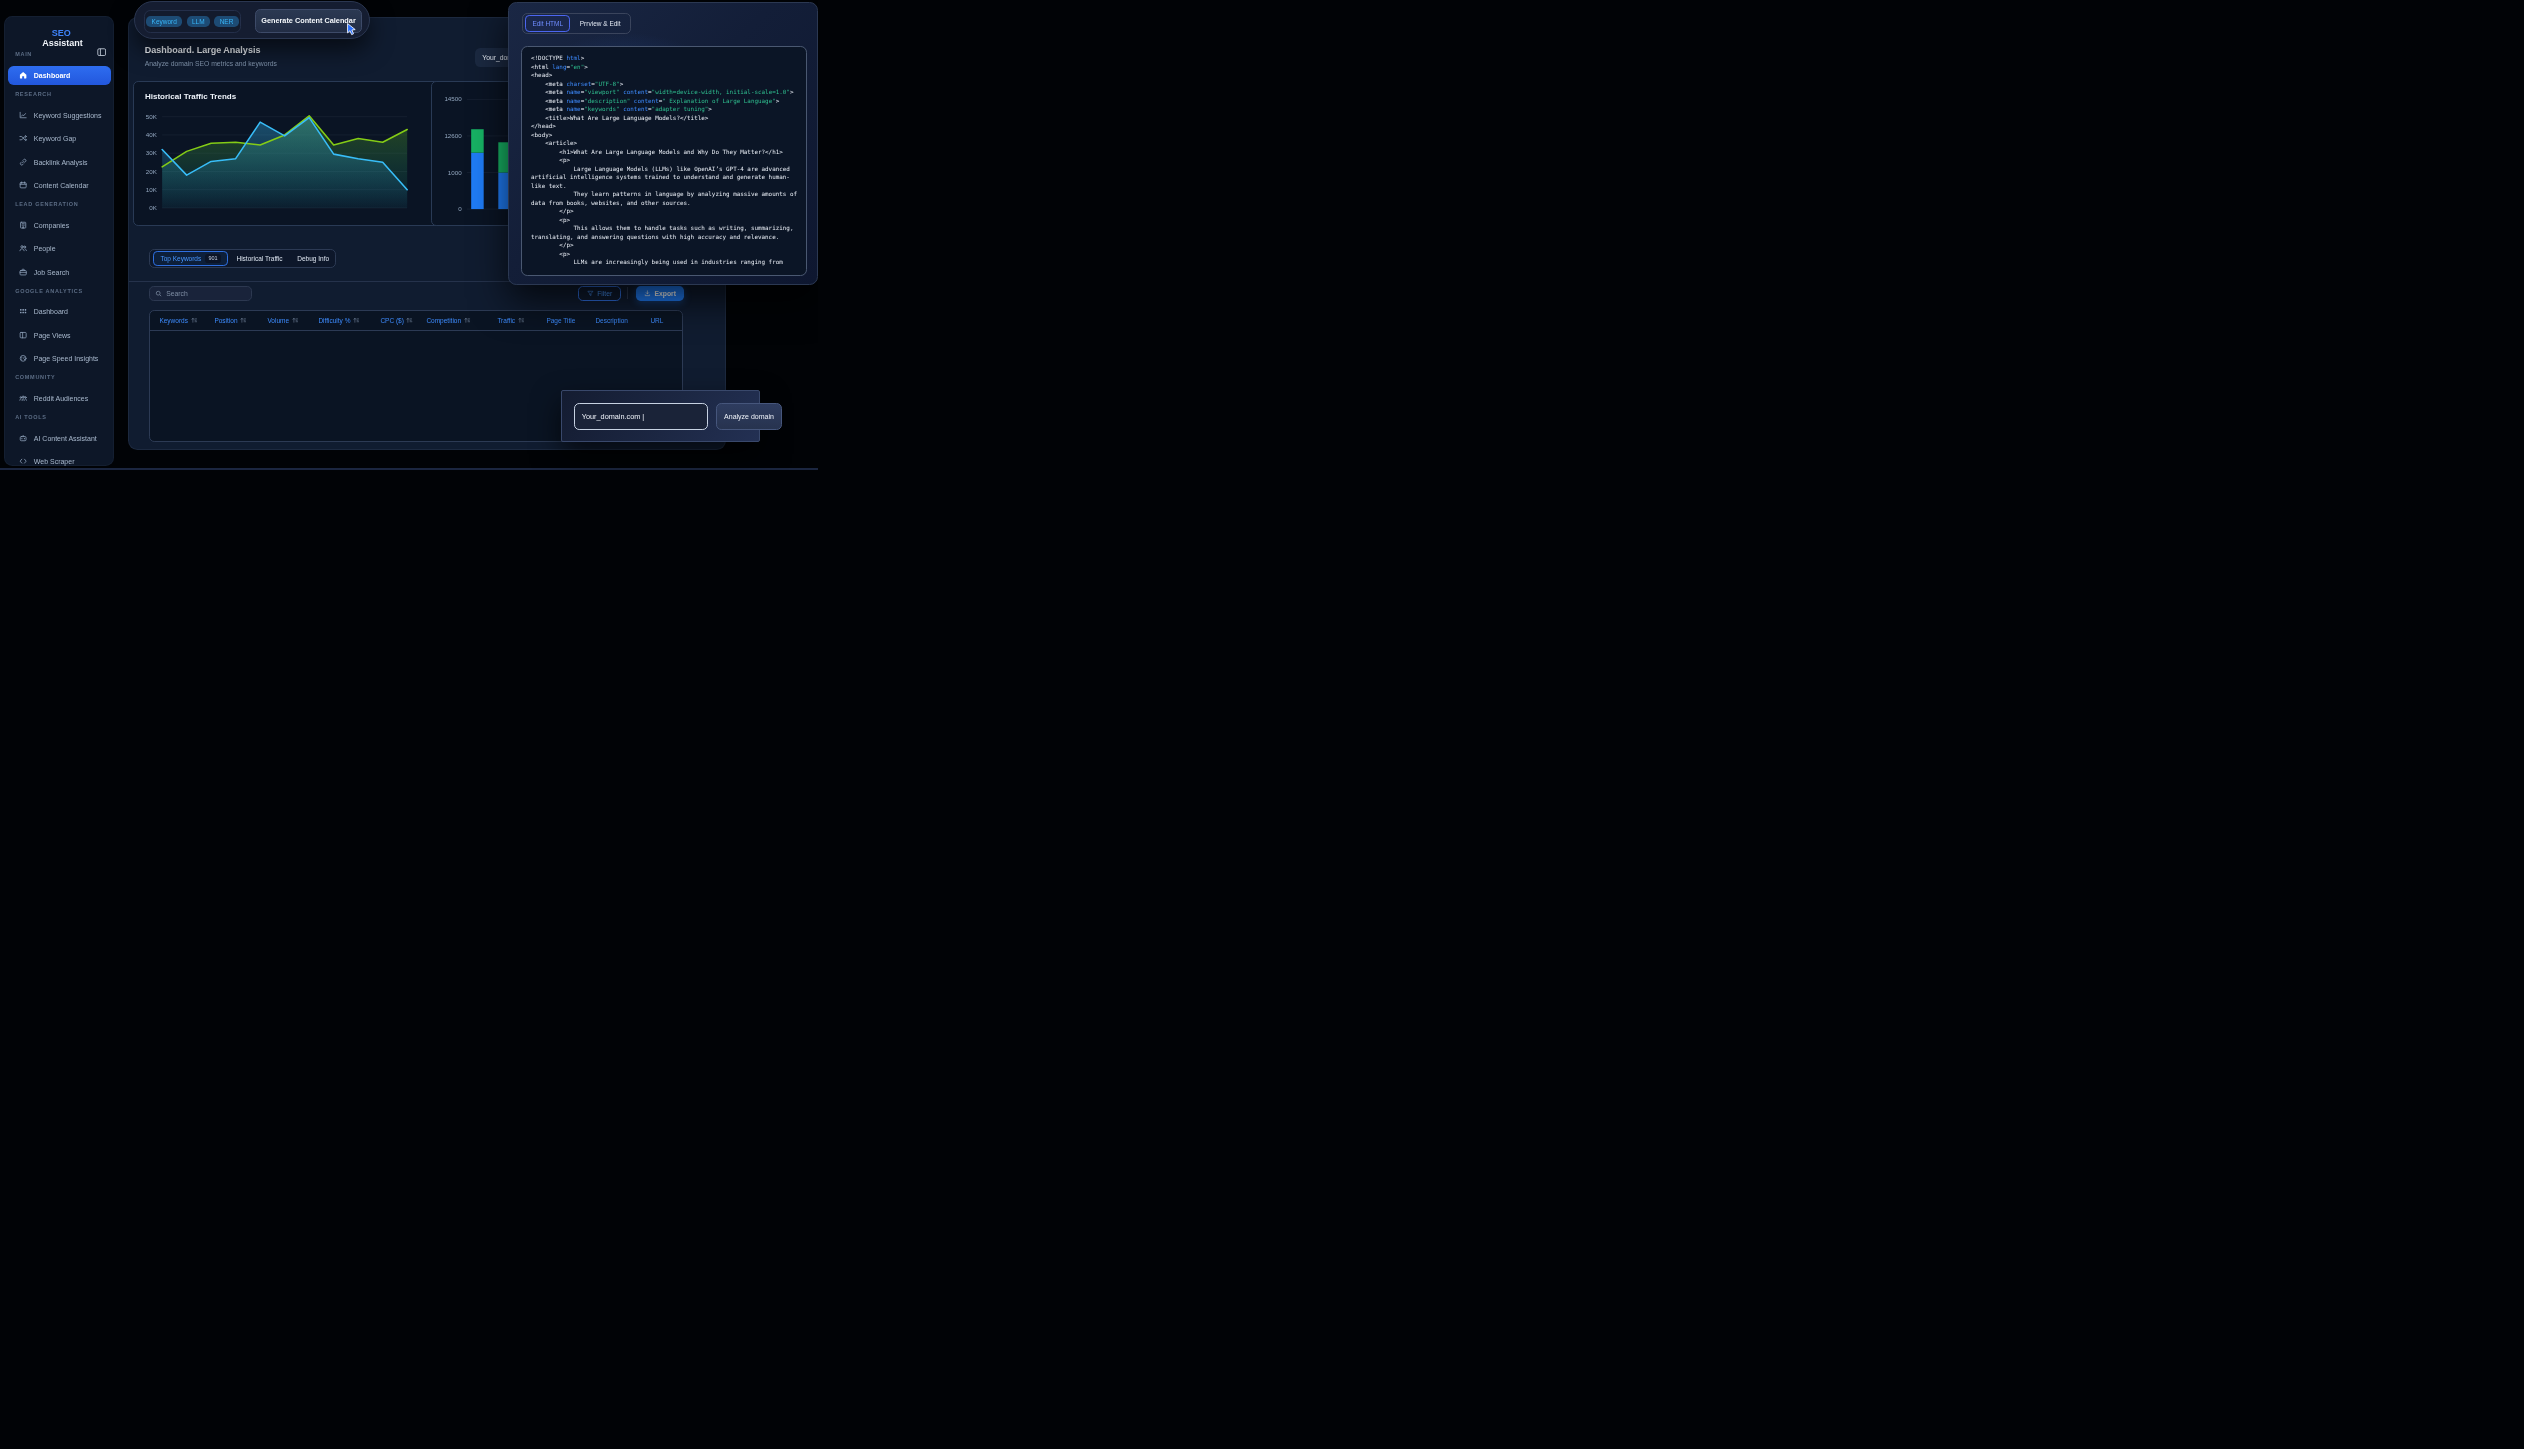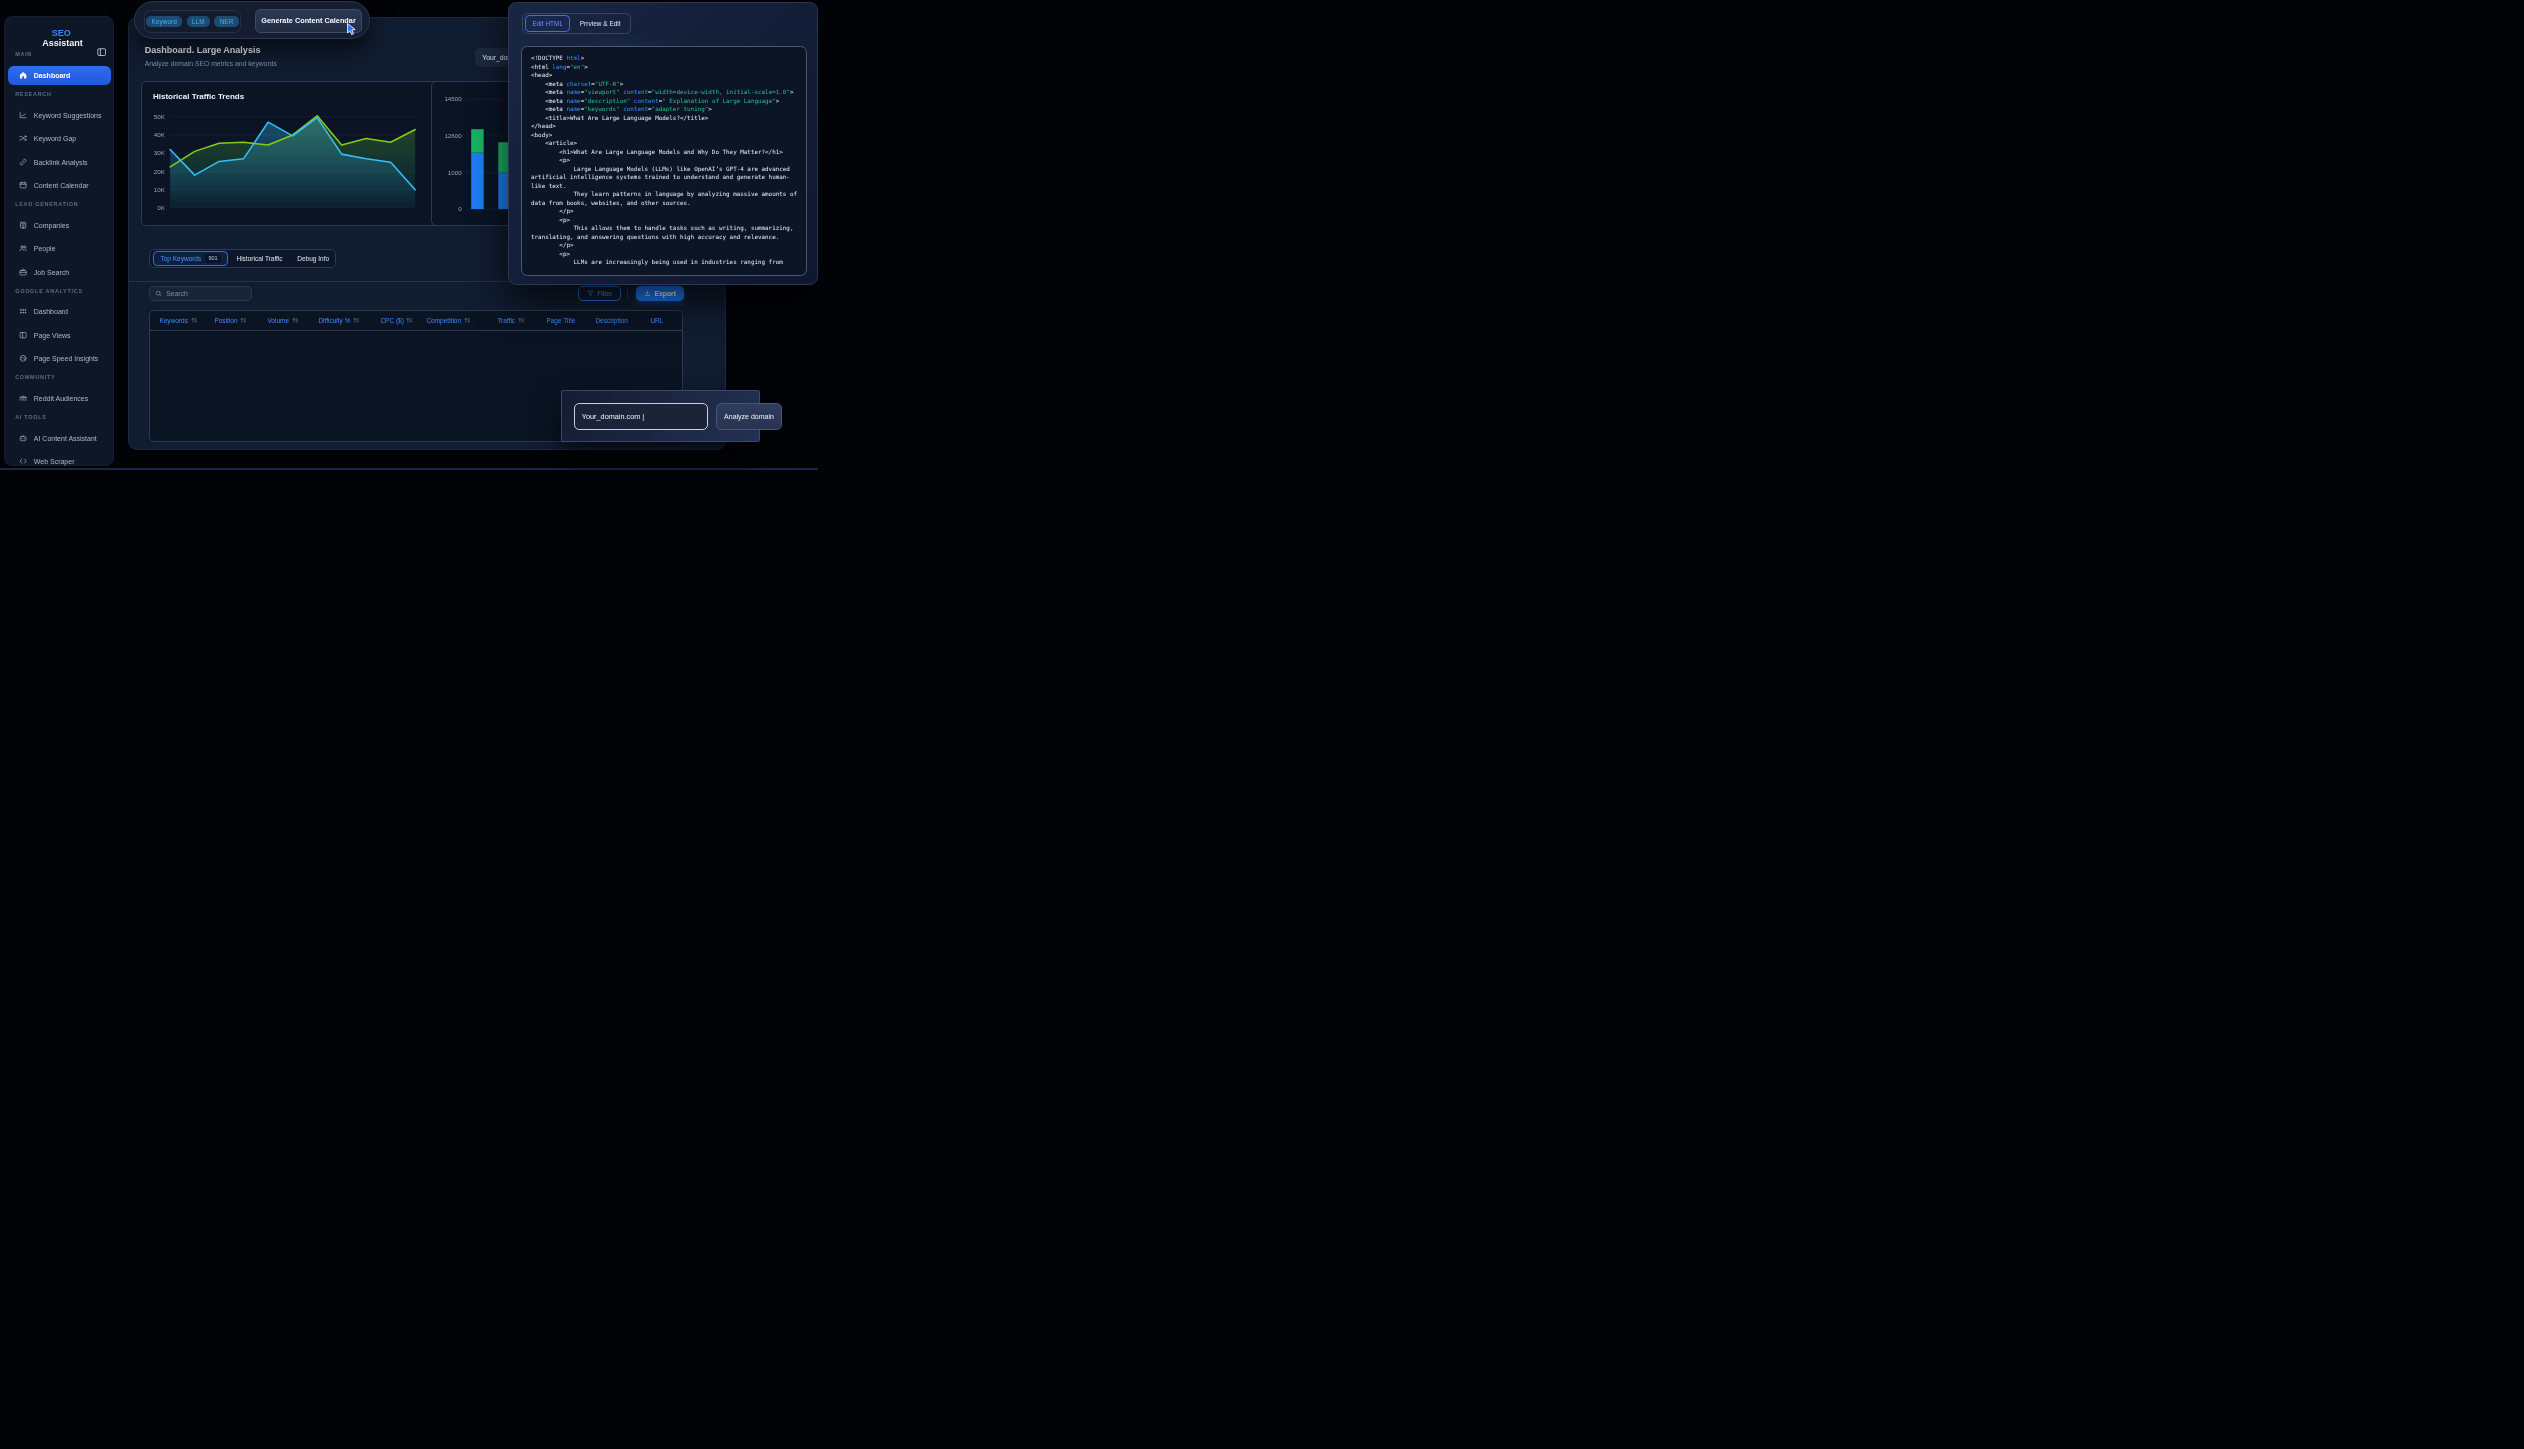--- a/index.html
+++ b/index.html
@@ -23,21 +23,21 @@
   
   #main { position:absolute; left:128px; top:16.7px; width:598px; height:433px;
     background:#101c30; border-radius:9.4px; border:0.5px solid rgba(140,160,195,0.10); }
   #page-title { position:absolute; left:15.7px; top:27px; font-size:9px; font-weight:700; color:#f2f6fb; }
   #page-subtitle { position:absolute; left:15.7px; top:42px; font-size:6.8px; color:#8094ac; }
   #domain-chip { position:absolute; left:346px; top:30px; width:58px; height:19.3px; background:#1b2941;
     border-radius:5.2px; color:#e7edf6; font-size:6.8px; display:flex; align-items:center; padding-left:7.3px; cursor:pointer; }
 
   .chart-card { position:absolute; top:63px; height:145px; background:#0a1424;
     border:0.5px solid #293a55; border-radius:5.2px; }
-  #traffic-card { left:12px; width:339px; }
+  #traffic-card { left:4px; width:339px; }
   #bars-card { left:302px; width:270px; }
   .card-title { position:absolute; left:11px; top:10.4px; font-size:8px; font-weight:700; color:#eef3fa; }
 
   
   #tabs-row { position:absolute; left:20px; top:231px; width:187px; height:19.3px; border:0.5px solid #2c3a54;
     border-radius:5.2px; display:flex; align-items:center; padding:0 3.1px; gap:2.1px; background:rgba(10,18,34,.4); }
   .seg-tab { display:flex; align-items:center; gap:4.2px; font-size:6.5px; color:#dde5f0; padding:0 6.3px;
     height:15px; border-radius:4.2px; cursor:pointer; white-space:nowrap; }
   .seg-tab.active { color:#4896ff; border:0.5px solid #2f6fe0; background:#0d1f3a; }
   .seg-badge { background:#0b1426; border-radius:3.1px; font-size:5.5px; color:#c2cde0; padding:1.6px 3.1px; }

